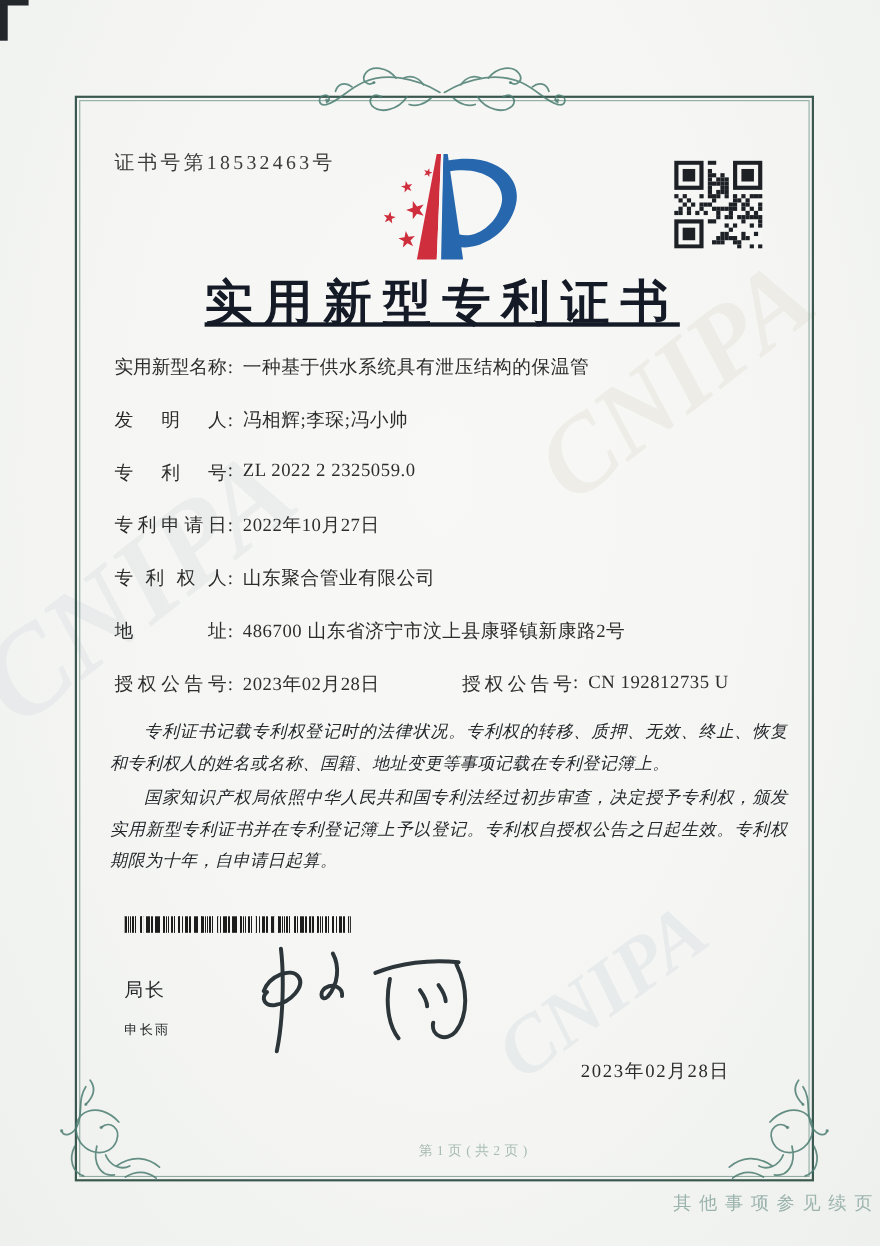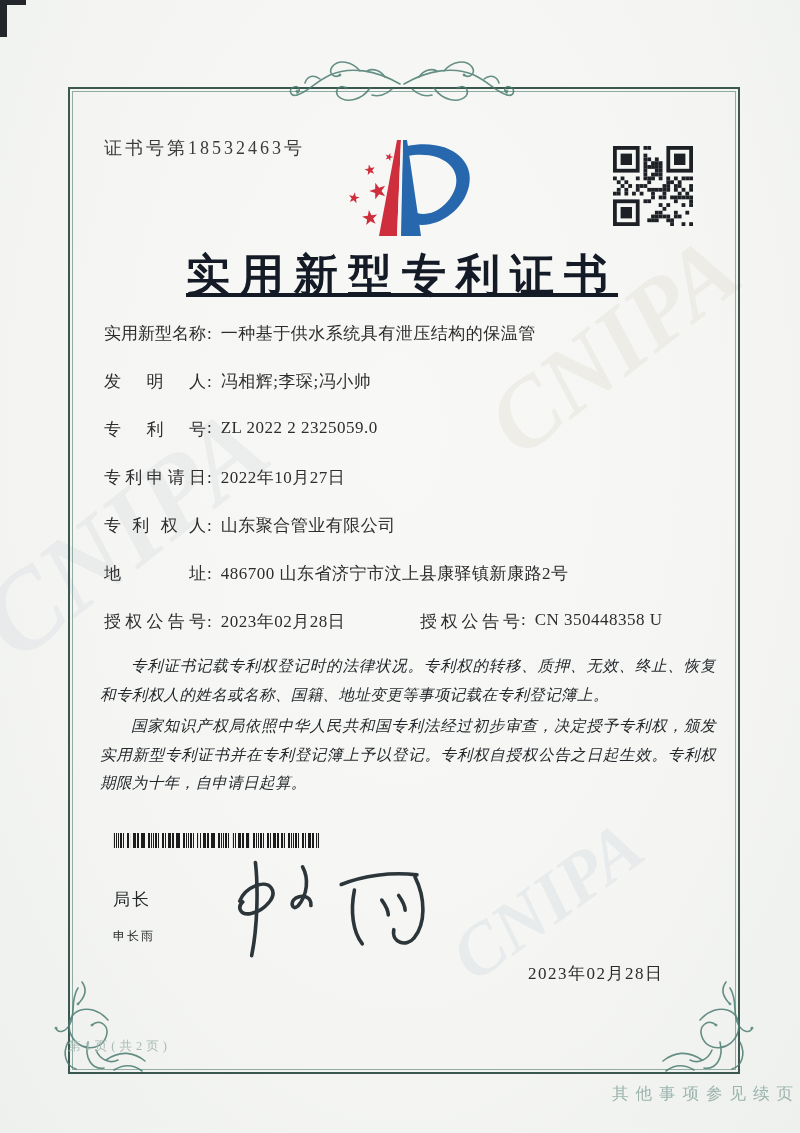--- a/index.html
+++ b/index.html
@@ -56,21 +56,21 @@
       repeating-linear-gradient(90deg,#1c1c1c 0 2px, transparent 2px 3px, #1c1c1c 3px 4px, transparent 4px 7px),
       repeating-linear-gradient(90deg,#1c1c1c 0 1px, transparent 1px 5px);
   }
 
   .sig-title{position:absolute;left:113px;top:888px;font-size:17px;color:#26282a;font-family:"Liberation Sans","DejaVu Sans",sans-serif;letter-spacing:2px;}
   .sig-name{position:absolute;left:113px;top:928px;font-size:12px;color:#26282a;font-family:"Liberation Sans","DejaVu Sans",sans-serif;letter-spacing:2px;}
   .signature{position:absolute;left:212px;top:850px;width:230px;height:114px;}
 
   .grant-date{position:absolute;left:528px;top:962px;font-size:17px;letter-spacing:1.5px;color:#2b2b2b;}
 
-  .page-indicator{position:absolute;left:68px;top:1038px;width:728px;font-size:12.5px;letter-spacing:4px;color:#a9bbb5;}
+  .page-indicator{position:absolute;left:68px;top:1038px;width:728px;text-align:center;font-size:12.5px;letter-spacing:4px;color:#a9bbb5;}
   .contin-note{position:absolute;left:0;top:1083px;width:800px;text-align:right;font-size:16.5px;letter-spacing:7px;color:#9bb3ad;}
 
   .wm{position:absolute;font-weight:bold;font-style:italic;pointer-events:none;white-space:nowrap;}
   .wm1{left:470px;top:290px;font-size:96px;color:rgba(168,148,112,0.10);transform:rotate(-38deg);}
   .wm2{left:-40px;top:470px;font-size:110px;color:rgba(110,125,150,0.08);transform:rotate(-38deg);}
   .wm3{left:440px;top:860px;font-size:72px;color:rgba(115,135,160,0.09);transform:rotate(-36deg);}
 </style>
 </head>
 <body>
 
@@ -318,21 +318,21 @@
     </div>
     <div class="frow">
       <span class="flabel">专利权人</span><span class="fsep">:</span><span class="fvalue">山东聚合管业有限公司</span>
     </div>
     <div class="frow">
       <span class="flabel">地址</span><span class="fsep">:</span><span class="fvalue">486700 山东省济宁市汶上县康驿镇新康路2号</span>
     </div>
     <div class="frow">
       <span class="flabel">授权公告号</span><span class="fsep">:</span><span class="fvalue">2023年02月28日</span>
       <span class="fpair2">
-        <span class="flabel">授权公告号</span><span class="fsep">:</span><span class="fvalue">CN 350448358 U</span>
+        <span class="flabel">授权公告号</span><span class="fsep">:</span><span class="fvalue">CN 192812735 U</span>
       </span>
     </div>
   </div>
 
   <div class="paras">
     <p>专利证书记载专利权登记时的法律状况。专利权的转移、质押、无效、终止、恢复和专利权人的姓名或名称、国籍、地址变更等事项记载在专利登记簿上。</p>
     <p>国家知识产权局依照中华人民共和国专利法经过初步审查，决定授予专利权，颁发实用新型专利证书并在专利登记簿上予以登记。专利权自授权公告之日起生效。专利权期限为十年，自申请日起算。</p>
   </div>
 
   <div class="barcode"></div>

